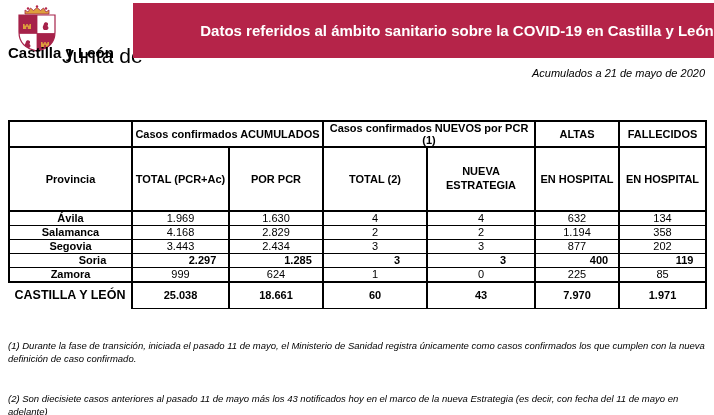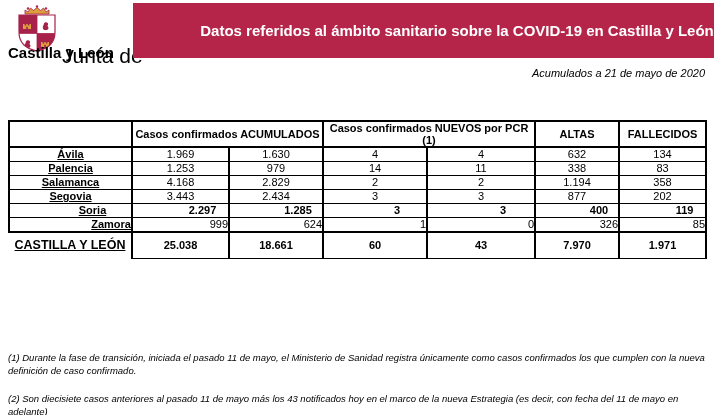--- a/index.html
+++ b/index.html
@@ -46,34 +46,34 @@
   tr.group-row th { height: 26px; }
   tr.sub-row th   { height: 64px; white-space: nowrap; }
   tr.sub-row th.wrap { white-space: normal; line-height: 1.25; }
   th.empty { border: none; background: #fff; }
   table.covid td {
     border: 1px solid #000;
     border-left-width: 2px; border-right-width: 2px;
     font-size: 11px; height: 14px; line-height: 13px;
     text-align: center; padding: 0;
   }
-  tbody tr:last-child td { border-bottom-width: 2px; text-align: right; }
-  td.prov { text-align: left; padding-left: 3px; font-weight: bold; text-decoration: underline; }
+  tbody tr:last-child td { border-bottom-width: 2px; }
+  td.prov { text-align: left; padding-left: 3px; font-weight: bold; }
   tr.bold-row td { font-weight: bold; padding-left: 44px; }
   tfoot td, tfoot td.prov {
     border: none;
     font-weight: bold; font-size: 12.5px;
     height: 26px; vertical-align: middle;
   }
   
   .fn {
     position: absolute; left: 8px; width: 700px;
     font-size: 9.5px; font-style: italic; line-height: 1.4;
   }
-  .fn1 { top: 351px; }
+  .fn1 { top: 339px; }
   .fn2 { top: 392px; }
 </style>
 </head>
 <body>
 
 <div class="page">
 
   <svg class="logo-shield" width="44" height="52" viewBox="0 0 44 52" aria-hidden="true">
     <defs>
       <clipPath id="shieldClip">
@@ -133,41 +133,41 @@
         <col style="width:87px">
     </colgroup>
     <thead>
       <tr class="group-row">
         <th class="empty"></th>
         <th colspan="2">Casos confirmados ACUMULADOS</th>
         <th colspan="2">Casos confirmados NUEVOS por PCR (1)</th>
         <th>ALTAS</th>
         <th>FALLECIDOS</th>
       </tr>
+      <tr class="sub-row">
+        <th>Provincia</th>
+        <th>TOTAL (PCR+Ac)</th>
+        <th>POR PCR</th>
+        <th>TOTAL (2)</th>
+        <th class="wrap">NUEVA ESTRATEGIA</th>
+        <th>EN HOSPITAL</th>
+        <th>EN HOSPITAL</th>
+      </tr>
     </thead>
     <tbody>
       <tr>
         <td class="prov">Ávila</td>
         <td>1.969</td>
         <td>1.630</td>
         <td>4</td>
         <td>4</td>
         <td>632</td>
         <td>134</td>
       </tr>
       <tr>
-        <td class="prov">Palencia</td>
-        <td>1.253</td>
-        <td>979</td>
-        <td>14</td>
-        <td>11</td>
-        <td>338</td>
-        <td>83</td>
-      </tr>
-      <tr>
         <td class="prov">Salamanca</td>
         <td>4.168</td>
         <td>2.829</td>
         <td>2</td>
         <td>2</td>
         <td>1.194</td>
         <td>358</td>
       </tr>
       <tr>
         <td class="prov">Segovia</td>
@@ -186,21 +186,21 @@
         <td>3</td>
         <td>400</td>
         <td>119</td>
       </tr>
       <tr>
         <td class="prov">Zamora</td>
         <td>999</td>
         <td>624</td>
         <td>1</td>
         <td>0</td>
-        <td>326</td>
+        <td>225</td>
         <td>85</td>
       </tr>
     </tbody>
     <tfoot>
       <tr>
         <td class="prov">CASTILLA Y LEÓN</td>
         <td>25.038</td>
         <td>18.661</td>
         <td>60</td>
         <td>43</td>

